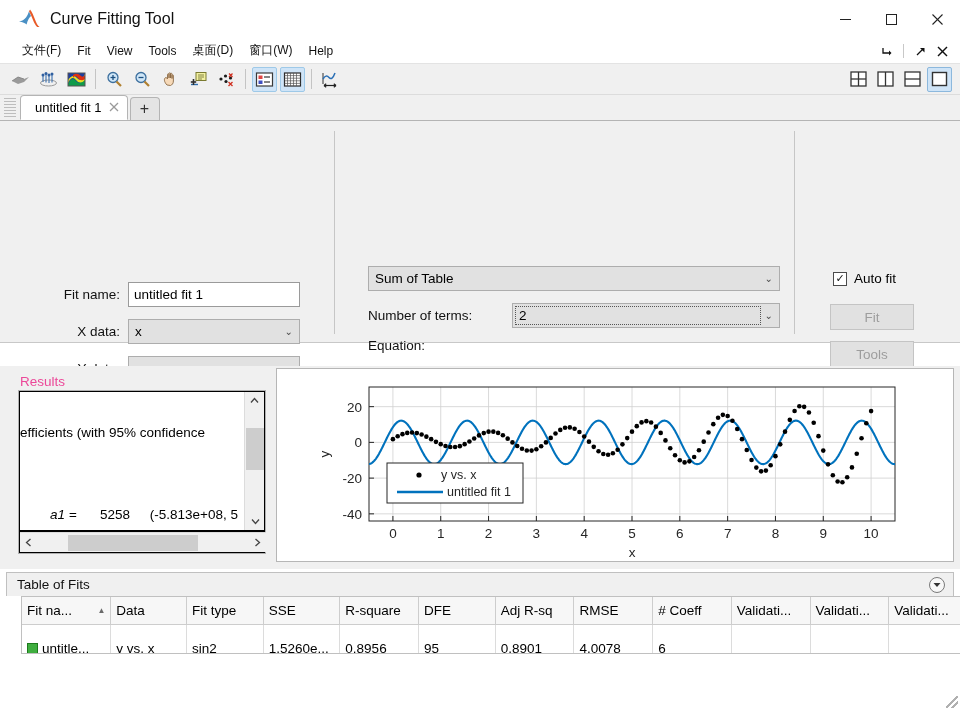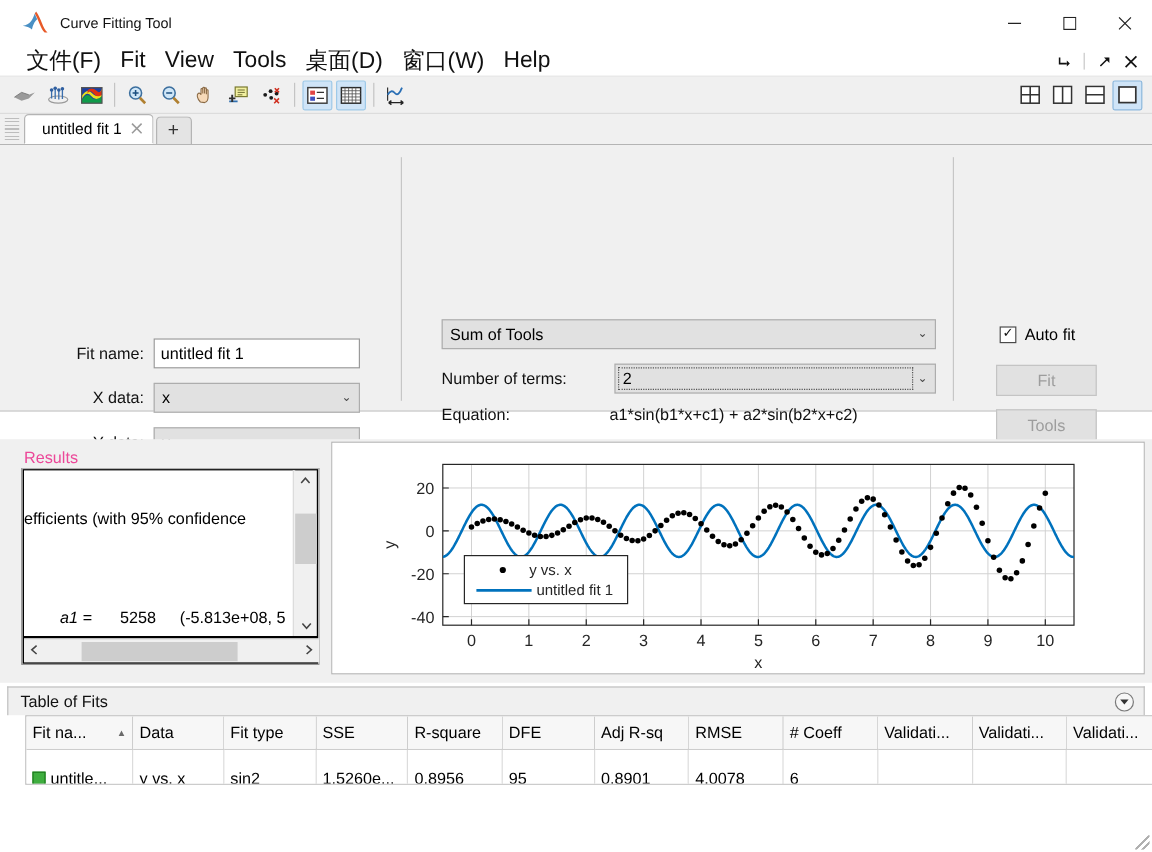--- a/index.html
+++ b/index.html
@@ -14,34 +14,34 @@
     position:relative;
   }
 
   
   .titlebar {
     height:38px; background:#ffffff;
     display:flex; align-items:center;
     position:relative;
   }
   .titlebar-icon { margin-left:18px; width:22px; height:20px; position:relative; }
-  .titlebar-title { margin-left:10px; font-size:12px; color:#111; }
+  .titlebar-title { margin-left:10px; font-size:16px; color:#111; }
   .win-btns { position:absolute; right:0; top:0; height:38px; display:flex; }
   .win-btn {
     width:46px; height:38px; display:flex; align-items:center; justify-content:center;
     font-size:15px; color:#222;
   }
 
   
   .menubar {
     height:26px; background:#ffffff; display:flex; align-items:center;
     padding-left:14px; position:relative;
     border-bottom:1px solid #e3e3e3;
   }
-  .menu-item { padding:2px 8px; font-size:19px; color:#111; cursor:default; }
+  .menu-item { padding:2px 8px; font-size:12px; color:#111; cursor:default; }
   .menu-right { position:absolute; right:8px; top:0; height:26px; display:flex; align-items:center; gap:2px; }
   .menu-ico { width:20px; height:22px; display:flex; align-items:center; justify-content:center; font-size:13px; color:#111; }
   .menu-sep { width:1px; height:14px; background:#c8c8c8; margin:0 4px; }
 
   
   .toolbar {
     height:31px; background:#f0f0f0;
     border-bottom:1px solid #dcdcdc;
     display:flex; align-items:center; padding-left:8px; position:relative;
   }
@@ -433,33 +433,32 @@
     <span class="arr">⌄</span>
   </div>
 
   <div class="lbl" style="left:30px; top:314px; width:90px;">Weights:</div>
   <div class="combo" style="left:128px; top:309px; width:172px;">
     <span>(none)</span>
     <span class="arr">⌄</span>
   </div>
 
   <div class="combo" style="left:368px; top:145px; width:412px;">
-    <span>Sum of Tools</span>
+    <span>Sum of Table</span>
     <span class="arr">⌄</span>
   </div>
 
   <div class="lbl" style="left:368px; top:187px; width:140px; text-align:left;">Number of terms:</div>
   <div class="combo focus" style="left:512px; top:182px; width:268px;">
     <span class="inner"></span>
     <span style="position:relative;">2</span>
     <span class="arr">⌄</span>
   </div>
 
   <div class="eqtext" style="left:368px; top:217px;">Equation:</div>
-  <div class="eqtext" style="left:508px; top:217px;">a1*sin(b1*x+c1) + a2*sin(b2*x+c2)</div>
 
   <div class="chk" style="left:375px; top:248px;">
     <span class="chkbox"></span>
     <span>Center and scale</span>
   </div>
 
   <div class="btn" style="left:655px; top:275px; width:125px;">Fit Options...</div>
 
   <div class="chk" style="left:833px; top:150px;">
     <span class="chkbox">✓</span>

